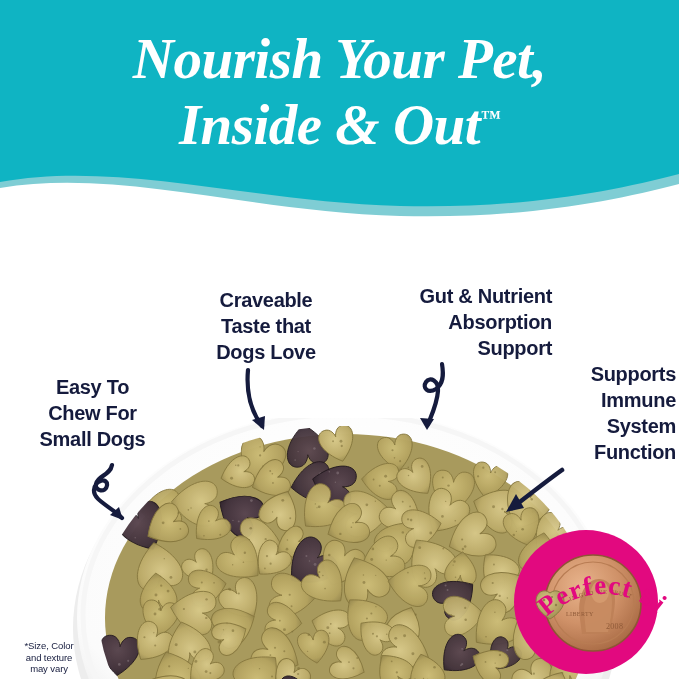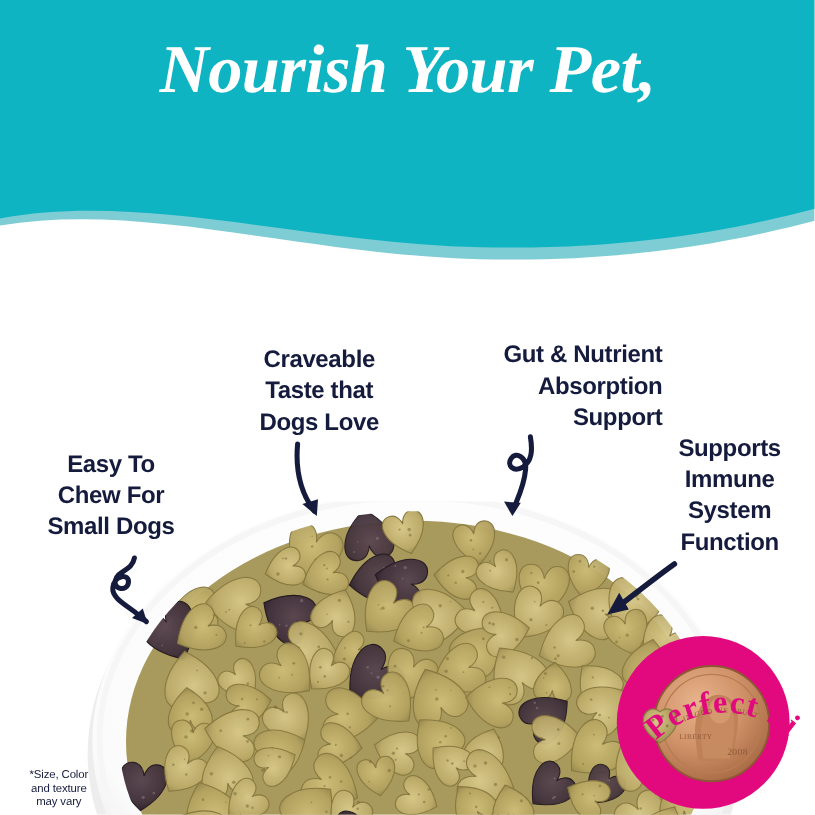--- a/index.html
+++ b/index.html
@@ -64,21 +64,21 @@
     font-weight: bold;
     font-size: 20px;
     line-height: 26px;
     letter-spacing: -0.3px;
     z-index: 20;
     white-space: pre-line;
   }
   #label-chew   { left: 10px;  top: 374px; width: 165px; text-align: center; }
   #label-crave  { left: 186px; top: 287px; width: 160px; text-align: center; }
   #label-gut    { left: 366px; top: 283px; width: 186px; text-align: right; }
-  #label-immune { left: 540px; top: 361px; width: 136px; text-align: center; }
+  #label-immune { left: 540px; top: 361px; width: 136px; text-align: right; }
 
   
   .arrow { position: absolute; z-index: 21; }
   .arrow svg { display: block; overflow: visible; }
   #arrow-chew   { left: 70px;  top: 462px; }
   #arrow-crave  { left: 236px; top: 368px; }
   #arrow-gut    { left: 408px; top: 362px; }
   #arrow-immune { left: 498px; top: 466px; }
 
   
@@ -640,20 +640,21 @@
 
   <div id="banner">
     <svg viewBox="0 0 679 240" preserveAspectRatio="none">
 
       <path d="M0,188 C120,168 250,212 400,216 C520,219 610,202 679,184 L679,0 L0,0 Z" fill="#7fcdd4"></path>
 
       <path d="M0,182 C120,160 250,202 400,206 C520,209 610,192 679,174 L679,0 L0,0 Z" fill="#0fb4c3"></path>
     </svg>
     <div id="banner-title">
       <div class="line1">Nourish Your Pet,</div>
+      <div class="line2"><span>Inside &amp; Out</span><span class="tm">™</span></div>
     </div>
   </div>
 
   <div class="callout" id="label-chew">Easy To
 Chew For
 Small Dogs</div>
   <div class="callout" id="label-crave">Craveable
 Taste that
 Dogs Love</div>
   <div class="callout" id="label-gut">Gut &amp; Nutrient

